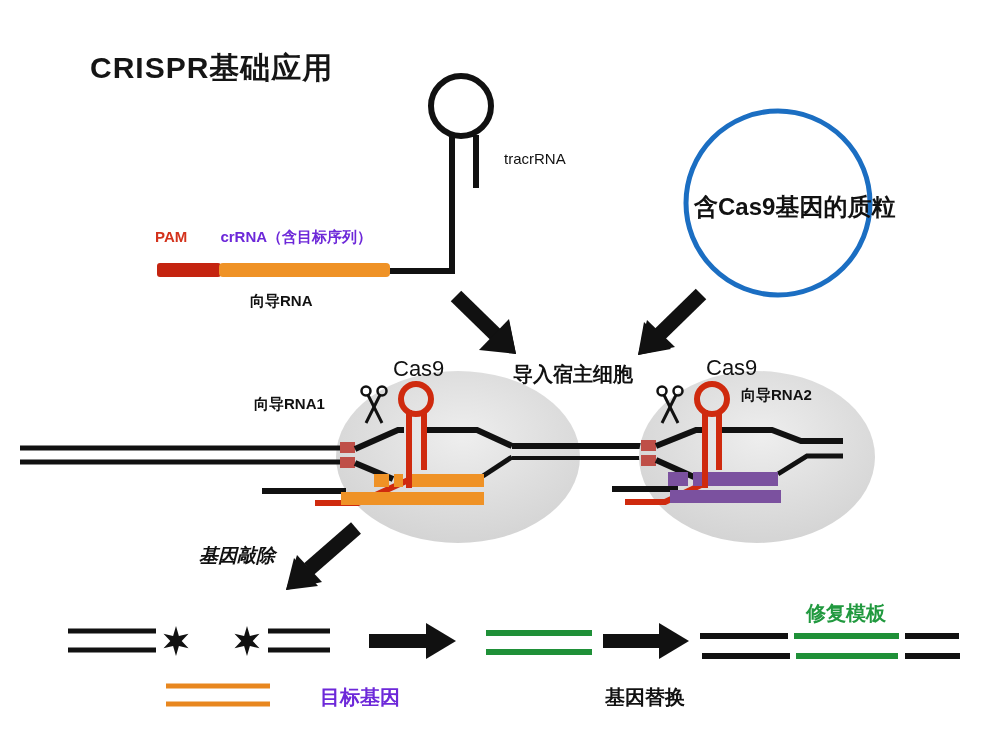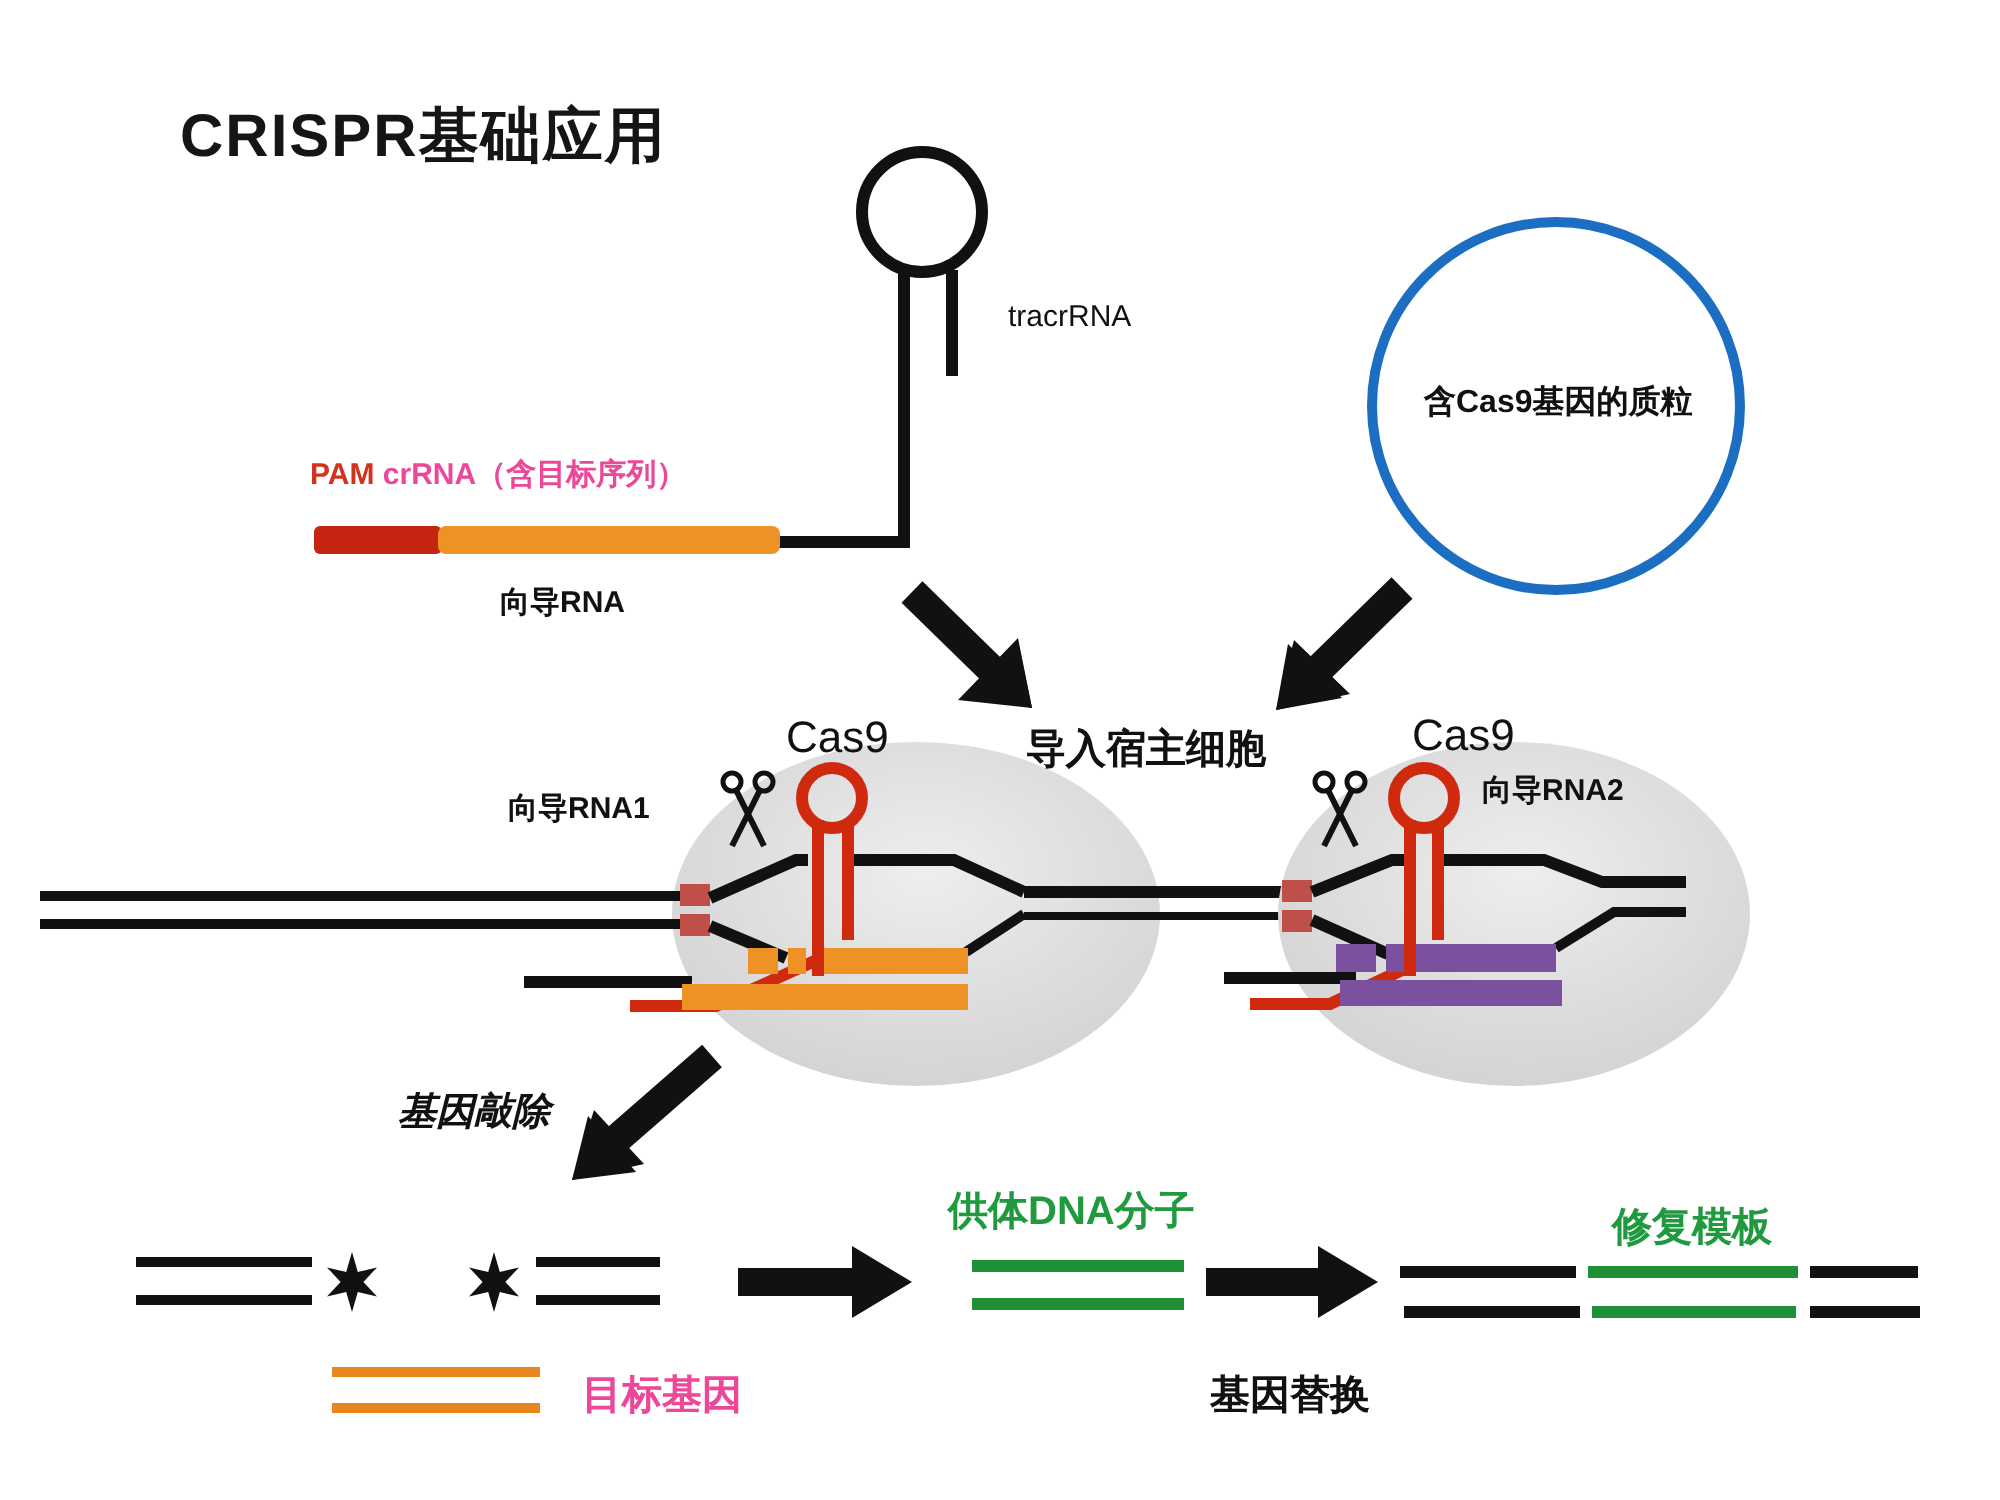--- a/index.html
+++ b/index.html
@@ -4,21 +4,21 @@
 <style>
   html,body{margin:0;padding:0;background:#ffffff;}
   body{font-family:"Liberation Sans","DejaVu Sans",sans-serif;}
   #canvas{position:relative;width:1000px;height:750px;background:#ffffff;overflow:hidden;}
   #art{position:absolute;left:0;top:0;}
   .lbl{position:absolute;white-space:nowrap;color:#111;}
   .title{font-size:30px;font-weight:bold;letter-spacing:1px;color:#151515;}
   .big{font-size:15px;}
   .bold{font-weight:bold;}
   .red{color:#d3321c;}
-  .orange{color:#ec4899;}
+  .orange{color:#6d28d9;margin-left:29px;}
   .green{color:#21993f;}
 </style>
 </head>
 <body>
 
 <div id="canvas">
 
   <svg id="art" width="1000" height="750" viewBox="0 0 1000 750">
     <defs>
       <radialGradient id="cellGrad" cx="52%" cy="38%" r="72%">
@@ -175,35 +175,34 @@
   <div class="lbl title" style="left:90px;top:48px;">CRISPR基础应用</div>
 
   <div class="lbl big" style="left:504px;top:150px;">tracrRNA</div>
 
   <div class="lbl big bold" style="left:155px;top:228px;">
     <span class="red">PAM</span><span> </span><span class="orange">crRNA（含目标序列）</span>
   </div>
 
   <div class="lbl big bold" style="left:250px;top:292px;">向导RNA</div>
 
-  <div class="lbl bold" style="left:712px;top:191px;font-size:16px;">含Cas9基因的质粒</div>
+  <div class="lbl bold" style="left:694px;top:191px;font-size:24px;">含Cas9基因的质粒</div>
 
   <div class="lbl bold" style="left:513px;top:361px;font-size:20px;">导入宿主细胞</div>
 
   <div class="lbl" style="left:393px;top:356px;font-size:22px;font-weight:500;">Cas9</div>
 
   <div class="lbl big bold" style="left:254px;top:395px;">向导RNA1</div>
 
   <div class="lbl" style="left:706px;top:355px;font-size:22px;font-weight:500;">Cas9</div>
 
   <div class="lbl big bold" style="left:741px;top:386px;">向导RNA2</div>
 
   <div class="lbl bold" style="left:199px;top:543px;font-size:19px;font-style:italic;">基因敲除</div>
 
   <div class="lbl bold orange" style="left:291px;top:684px;font-size:20px;">目标基因</div>
 
-  <div class="lbl bold green" style="left:474px;top:592px;font-size:20px;">供体DNA分子</div>
 
   <div class="lbl bold" style="left:605px;top:684px;font-size:20px;">基因替换</div>
 
   <div class="lbl bold green" style="left:806px;top:600px;font-size:20px;">修复模板</div>
 
 </div>
 
 </body></html>

